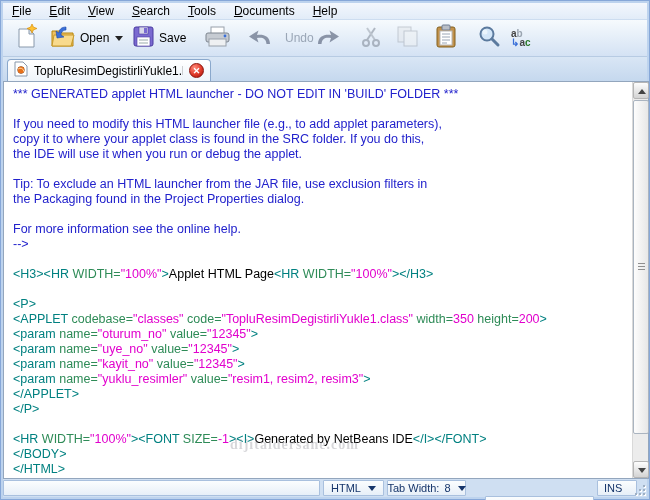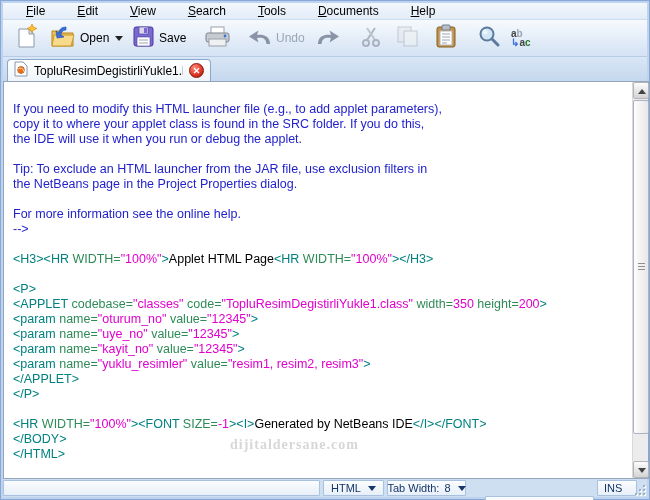--- a/index.html
+++ b/index.html
@@ -6,31 +6,31 @@
   html,body { width:650px; height:500px; }
   body { font-family:"Liberation Sans", sans-serif; font-size:12px; overflow:hidden; }
 
   .window { position:relative; width:650px; height:500px;
             background:#bdd3ee; border:1px solid #86a7d8; }
 
   
   .menubar { position:absolute; left:2px; top:2px; right:2px; height:17px;
              background:linear-gradient(#f3f7fd,#e2ecf8);
              border-bottom:1px solid #cdddf0; white-space:nowrap; }
-  .menu-item { display:inline-block; padding:1px 9px 2px 23px; color:#000; cursor:default; }
+  .menu-item { display:inline-block; padding:1px 9px 2px 9px; color:#000; cursor:default; }
   .menu-item u { text-decoration:underline; }
 
   
   .toolbar { position:absolute; left:2px; top:19px; right:2px; height:37px;
              background:linear-gradient(#f6fafd,#d4e2f4);
              border-bottom:1px solid #b7cbe3; }
   .tbtn { position:absolute; top:3px; height:30px; display:flex; align-items:center;
           gap:4px; padding:2px 3px; border-radius:3px; }
   .tbtn .lbl { color:#000; font-size:12px; }
-  .tbtn .lbl.disabled { color:#9aa6b6; }
+  .tbtn .lbl.disabled { color:#9aa6b6;margin-left:9px; }
   .drop-arrow { width:0; height:0; border-left:4px solid transparent;
                 border-right:4px solid transparent; border-top:5px solid #222;
                 display:inline-block; margin-left:2px; }
   .dis { opacity:.5; filter:grayscale(35%); }
   .replace-glyph { font-size:10px; font-weight:bold; line-height:9px; letter-spacing:0; }
   .replace-glyph .g1a{color:#444;} .replace-glyph .g1b{color:#9aa4b0;}
   .replace-glyph .arr{color:#3a6fd8;font-weight:bold;} .replace-glyph .g2a{color:#444;}
   .replace-glyph .g2c{color:#2c7a2c;}
 
   
@@ -232,27 +232,28 @@
           <path d="M4.2 8 a3.4 3.4 0 0 1 5.6 2.5" fill="none" stroke="#ffd9a0" stroke-width="1"></path>
         </svg>
       </span>
       <span class="tab-title">TopluResimDegistirliYukle1.html</span>
       <span class="tab-close">✕</span>
     </div>
   </div>
 
   <div class="editor">
     <div class="code-lines">
+        <div class="code-line"><span class="seg-c">*** GENERATED applet HTML launcher - DO NOT EDIT IN 'BUILD' FOLDER ***</span></div>
         <div class="code-line">&nbsp;</div>
         <div class="code-line"><span class="seg-c">If you need to modify this HTML launcher file (e.g., to add applet parameters),</span></div>
         <div class="code-line"><span class="seg-c">copy it to where your applet class is found in the SRC folder. If you do this,</span></div>
         <div class="code-line"><span class="seg-c">the IDE will use it when you run or debug the applet.</span></div>
         <div class="code-line">&nbsp;</div>
         <div class="code-line"><span class="seg-c">Tip: To exclude an HTML launcher from the JAR file, use exclusion filters in</span></div>
-        <div class="code-line"><span class="seg-c">the NetBeans page in the Project Properties dialog.</span></div>
+        <div class="code-line"><span class="seg-c">the Packaging found in the Project Properties dialog.</span></div>
         <div class="code-line">&nbsp;</div>
         <div class="code-line"><span class="seg-c">For more information see the online help.</span></div>
         <div class="code-line"><span class="seg-c">--&gt;</span></div>
         <div class="code-line">&nbsp;</div>
         <div class="code-line"><span class="seg-t">&lt;H3&gt;&lt;HR </span><span class="seg-a">WIDTH=</span><span class="seg-v">"100%"</span><span class="seg-t">&gt;</span><span class="seg-x">Applet HTML Page</span><span class="seg-t">&lt;HR </span><span class="seg-a">WIDTH=</span><span class="seg-v">"100%"</span><span class="seg-t">&gt;&lt;/H3&gt;</span></div>
         <div class="code-line">&nbsp;</div>
         <div class="code-line"><span class="seg-t">&lt;P&gt;</span></div>
         <div class="code-line"><span class="seg-t">&lt;APPLET </span><span class="seg-a">codebase=</span><span class="seg-v">"classes"</span><span class="seg-a"> code=</span><span class="seg-v">"TopluResimDegistirliYukle1.class"</span><span class="seg-a"> width=</span><span class="seg-v">350</span><span class="seg-a"> height=</span><span class="seg-v">200</span><span class="seg-t">&gt;</span></div>
         <div class="code-line"><span class="seg-t">&lt;param </span><span class="seg-a">name=</span><span class="seg-v">"oturum_no"</span><span class="seg-a"> value=</span><span class="seg-v">"12345"</span><span class="seg-t">&gt;</span></div>
         <div class="code-line"><span class="seg-t">&lt;param </span><span class="seg-a">name=</span><span class="seg-v">"uye_no"</span><span class="seg-a"> value=</span><span class="seg-v">"12345"</span><span class="seg-t">&gt;</span></div>

